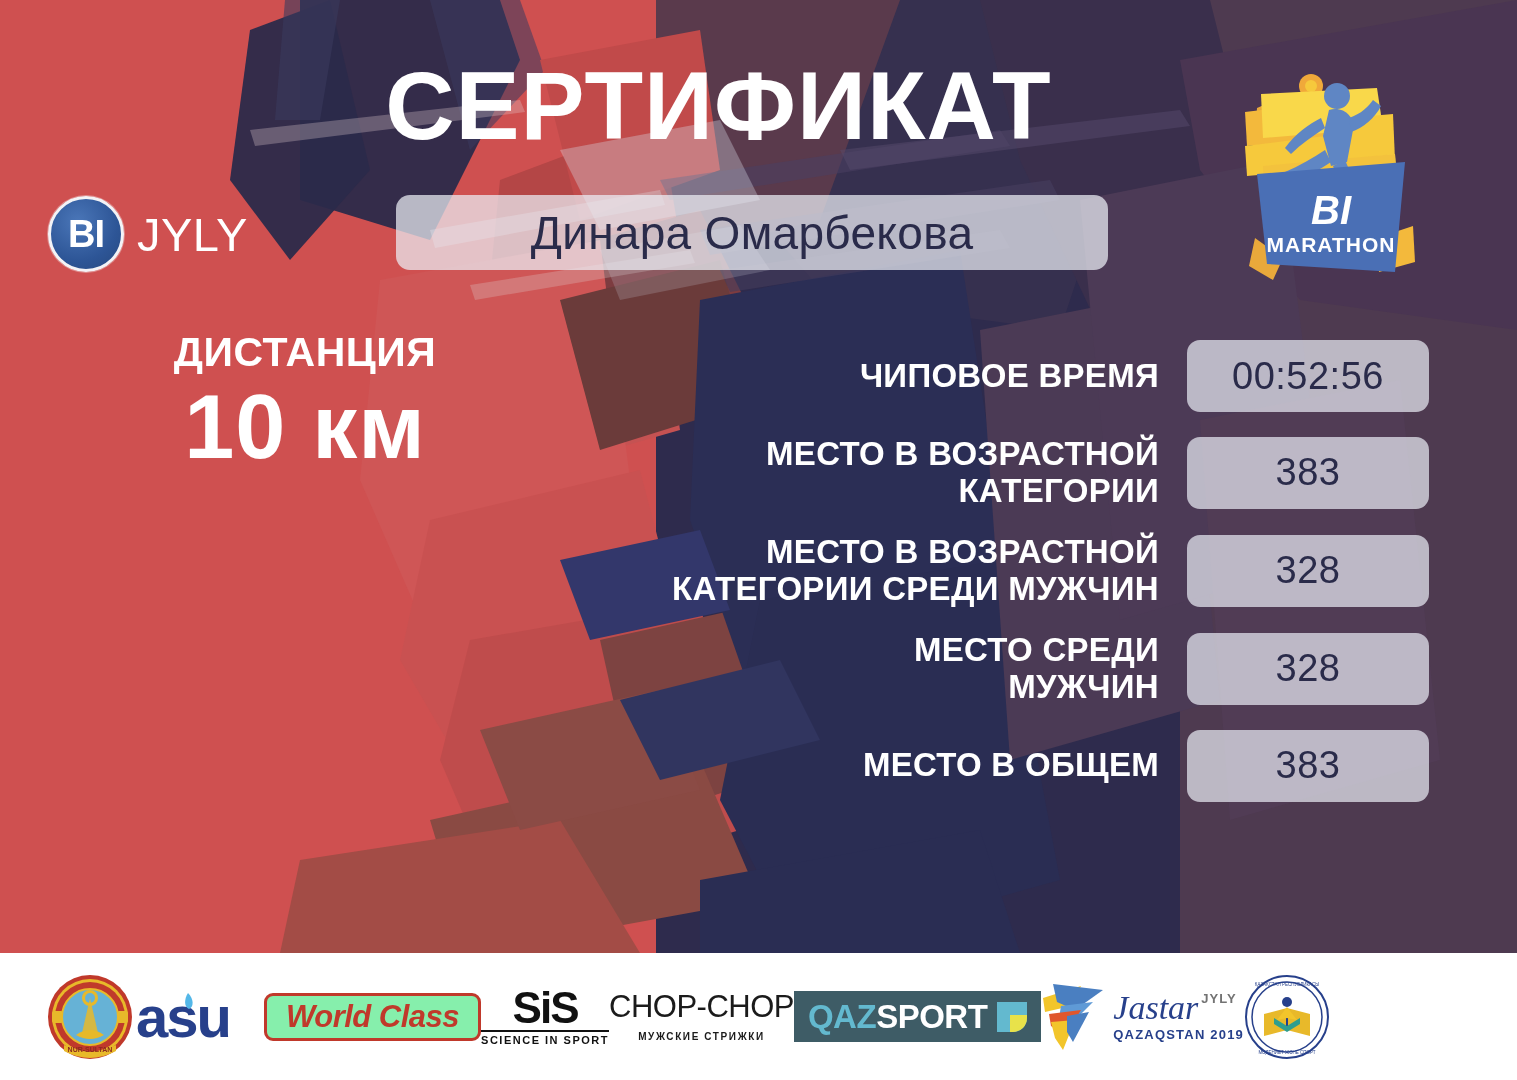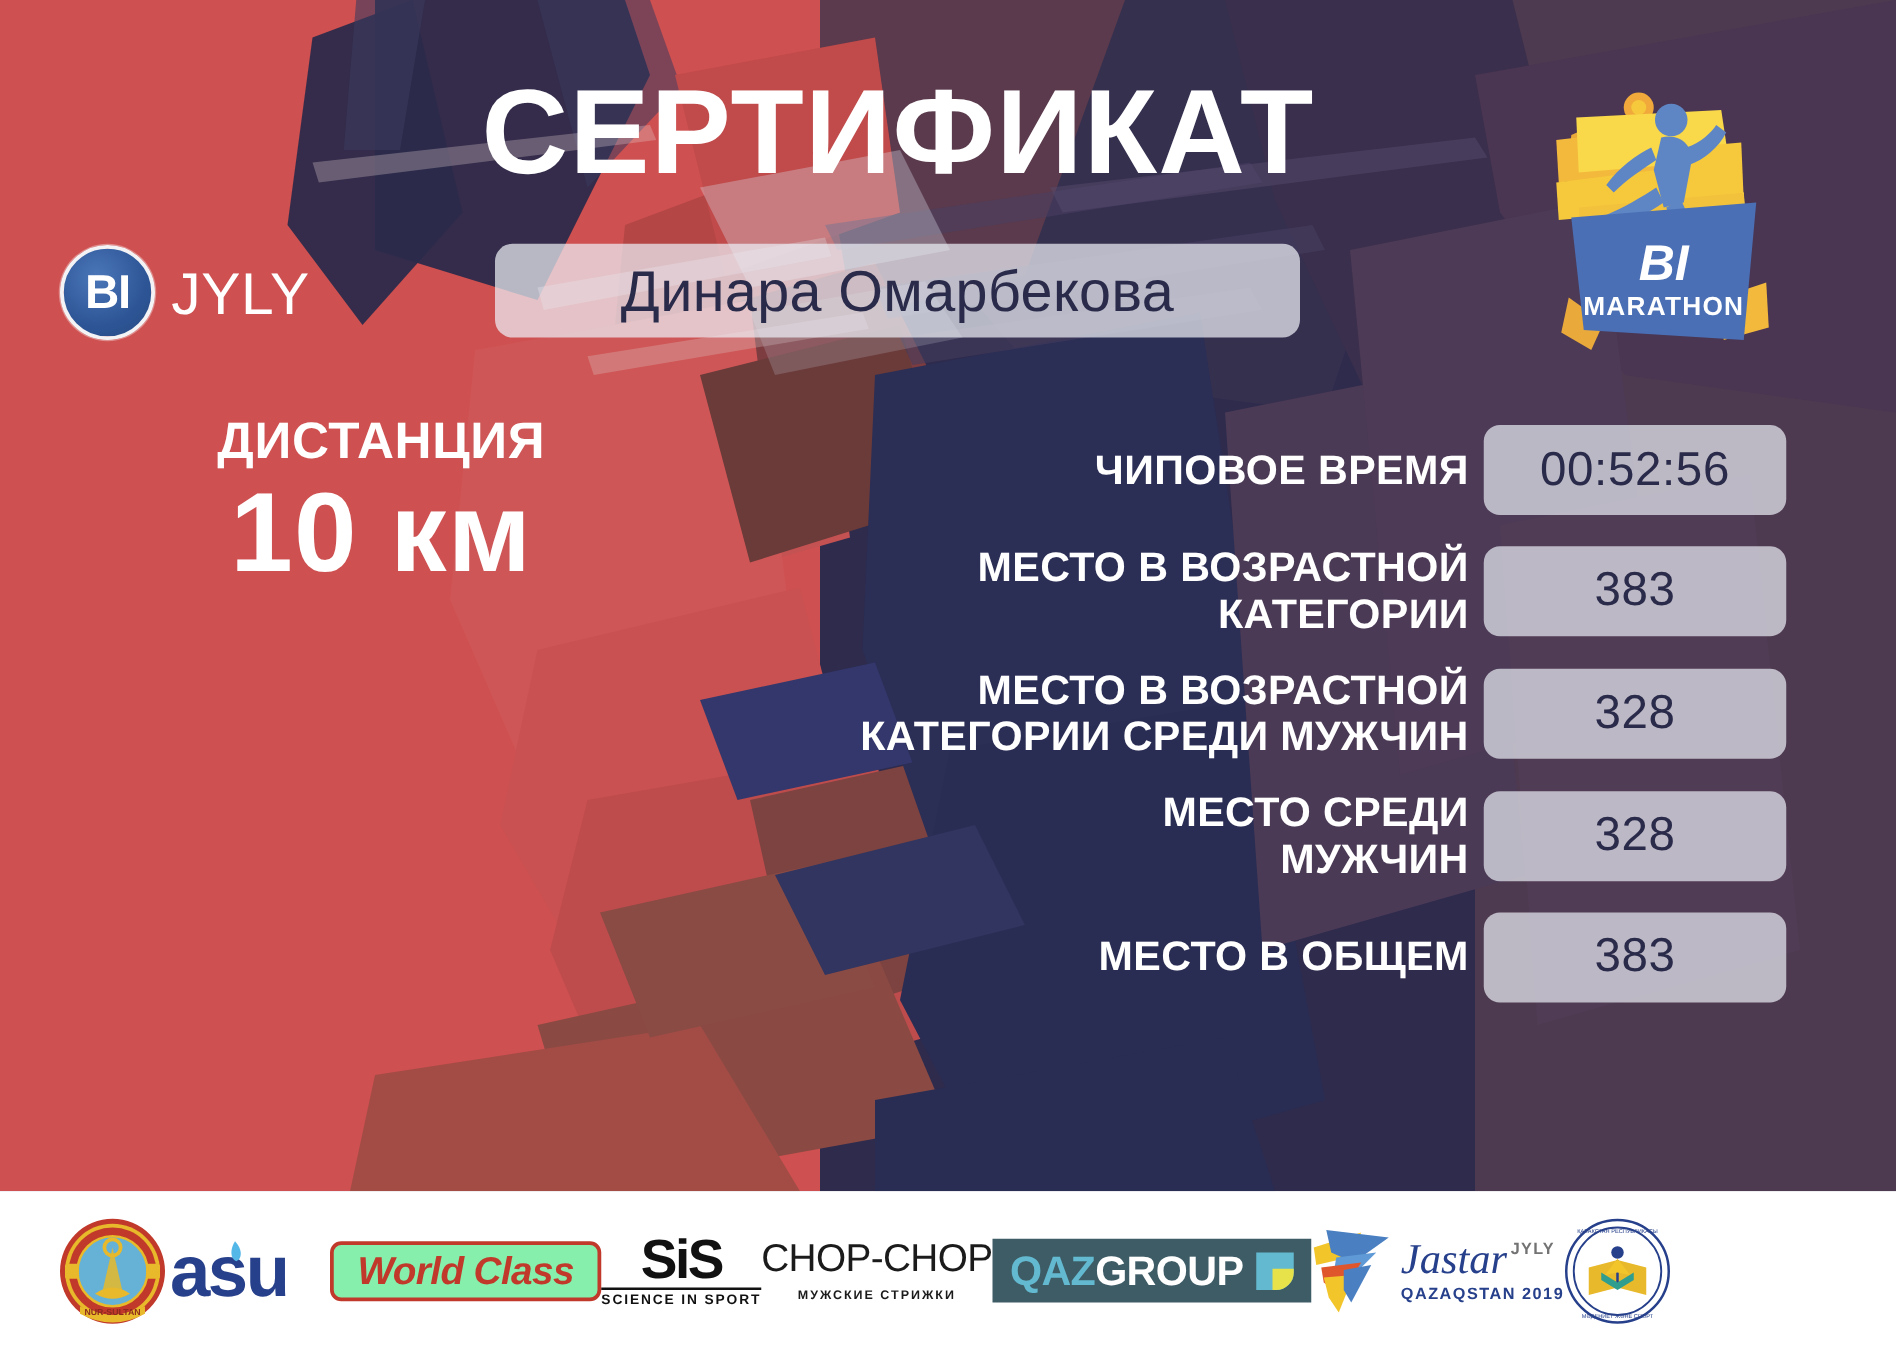--- a/index.html
+++ b/index.html
@@ -27,21 +27,21 @@
   .bi-group { position:absolute; left:48px; top:196px; display:flex;
     align-items:center; gap:13px; }
   .bi-badge { width:76px; height:76px; border-radius:50%;
     background:radial-gradient(circle at 38% 32%, #4a76b8 0%, #2d5596 62%, #27497f 100%);
     border:3px solid #f3f3f6; display:flex; align-items:center;
     justify-content:center; box-shadow:0 0 0 1px rgba(255,255,255,.35); }
   .bi-badge span { color:#fff; font-size:38px; font-weight:bold;
     letter-spacing:-1px; line-height:1; }
   .bi-word { color:#ffffff; font-size:47px; font-weight:500; letter-spacing:.5px; }
 
-  .name-pill { position:absolute; left:396px; top:195px; width:644px; height:75px;
+  .name-pill { position:absolute; left:396px; top:195px; width:712px; height:75px;
     border-radius:14px; background:rgba(236,238,245,0.72);
     display:flex; align-items:center; justify-content:center; }
   .name-pill span { font-size:46px; color:#2a2b4a; font-weight:400;
     letter-spacing:.3px; }
 
   
   .marathon { position:absolute; right:75px; top:66px; width:215px; height:230px; }
 
   
   .left-col { position:absolute; left:0; top:330px; width:610px; text-align:center; }
@@ -49,21 +49,21 @@
     letter-spacing:.5px; }
   .big { color:#ffffff; font-weight:bold; font-size:90px; line-height:1.02;
     letter-spacing:1px; margin-top:6px; }
   .time-big { color:#ffffff; font-weight:400; font-size:80px; line-height:1.02;
     letter-spacing:1px; margin-top:2px; }
   .left-block-2 { margin-top:144px; }
 
   
   .right-col { position:absolute; right:88px; top:340px; width:785px;
     display:flex; flex-direction:column; gap:24px; }
-  .row { display:flex; align-items:center; justify-content:flex-end; gap:12px; }
+  .row { display:flex; align-items:center; justify-content:flex-end; gap:28px; }
   .row-label { flex:1; text-align:right; color:#ffffff; font-weight:bold;
     font-size:33px; line-height:1.12; letter-spacing:.3px; }
   .row-value { width:242px; height:72px; border-radius:13px;
     background:rgba(226,228,238,0.74); display:flex; align-items:center;
     justify-content:center; color:#2a2b4a; font-size:38px; font-weight:400;
     letter-spacing:.5px; }
 
   
   .wc { border:3px solid #c0392b; border-radius:9px; padding:3px 19px;
     background:#86efac; }
@@ -290,21 +290,21 @@
     <div class="logo-slot">
       <div class="chop-wrap">
         <div class="chop-t">CHOP-CHOP</div>
         <div class="chop-s">МУЖСКИЕ СТРИЖКИ</div>
       </div>
     </div>
 
     <div class="logo-slot">
       <div class="qaz">
         <div class="qaz-t">
-          <span class="qaz-a">QAZ</span><span class="qaz-b">GROUP</span>
+          <span class="qaz-a">QAZ</span><span class="qaz-b">SPORT</span>
         </div>
         <div class="qaz-sq"></div>
       </div>
     </div>
 
     <div class="logo-slot">
       <div class="jastar">
         <svg width="64" height="74" viewBox="0 0 64 74">
           <polygon points="2,18 40,6 30,26 4,32" fill="#f2c52b"></polygon>
           <polygon points="12,4 62,10 34,30 16,22" fill="#4a7fc1"></polygon>

